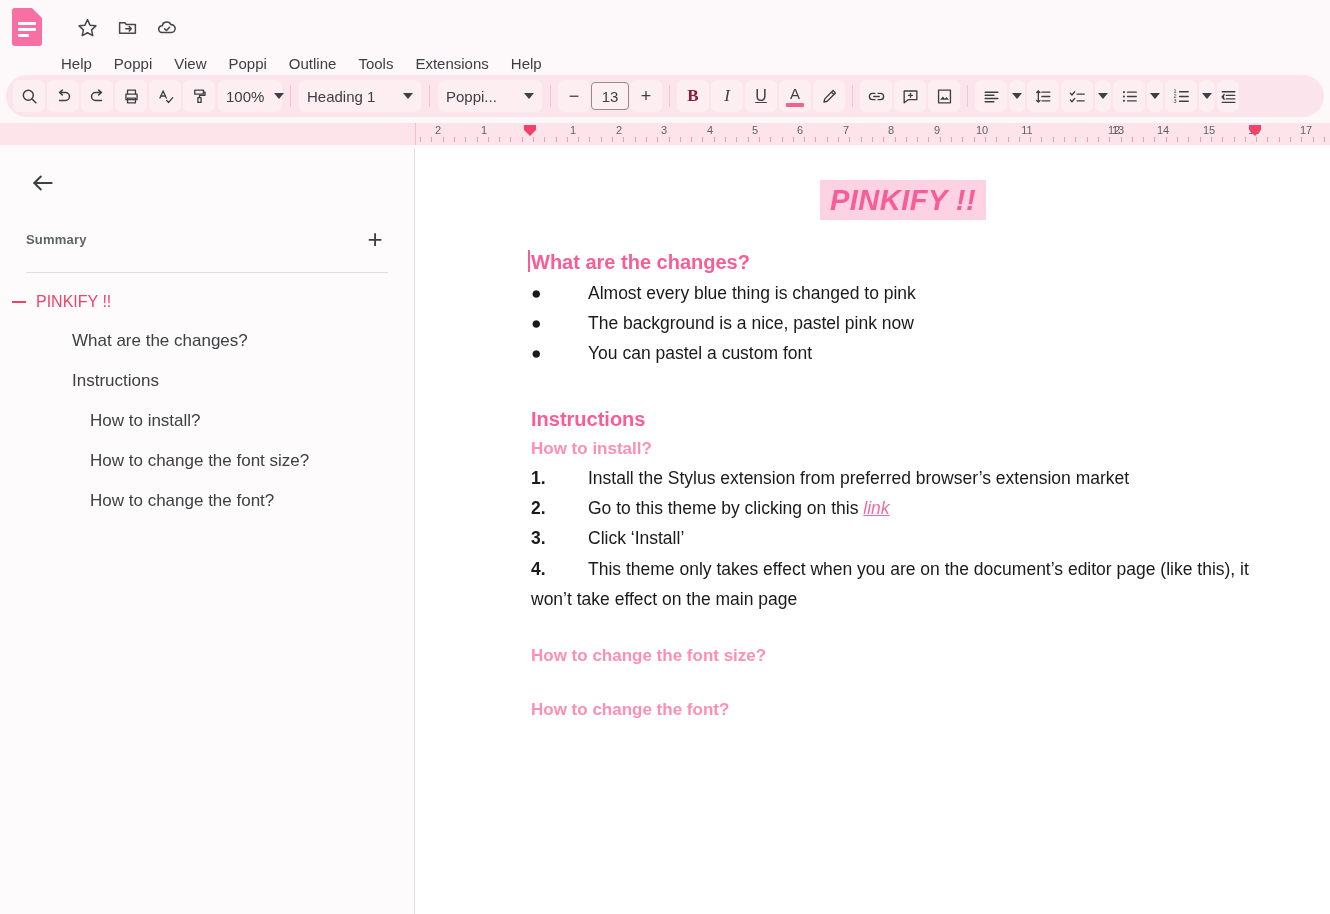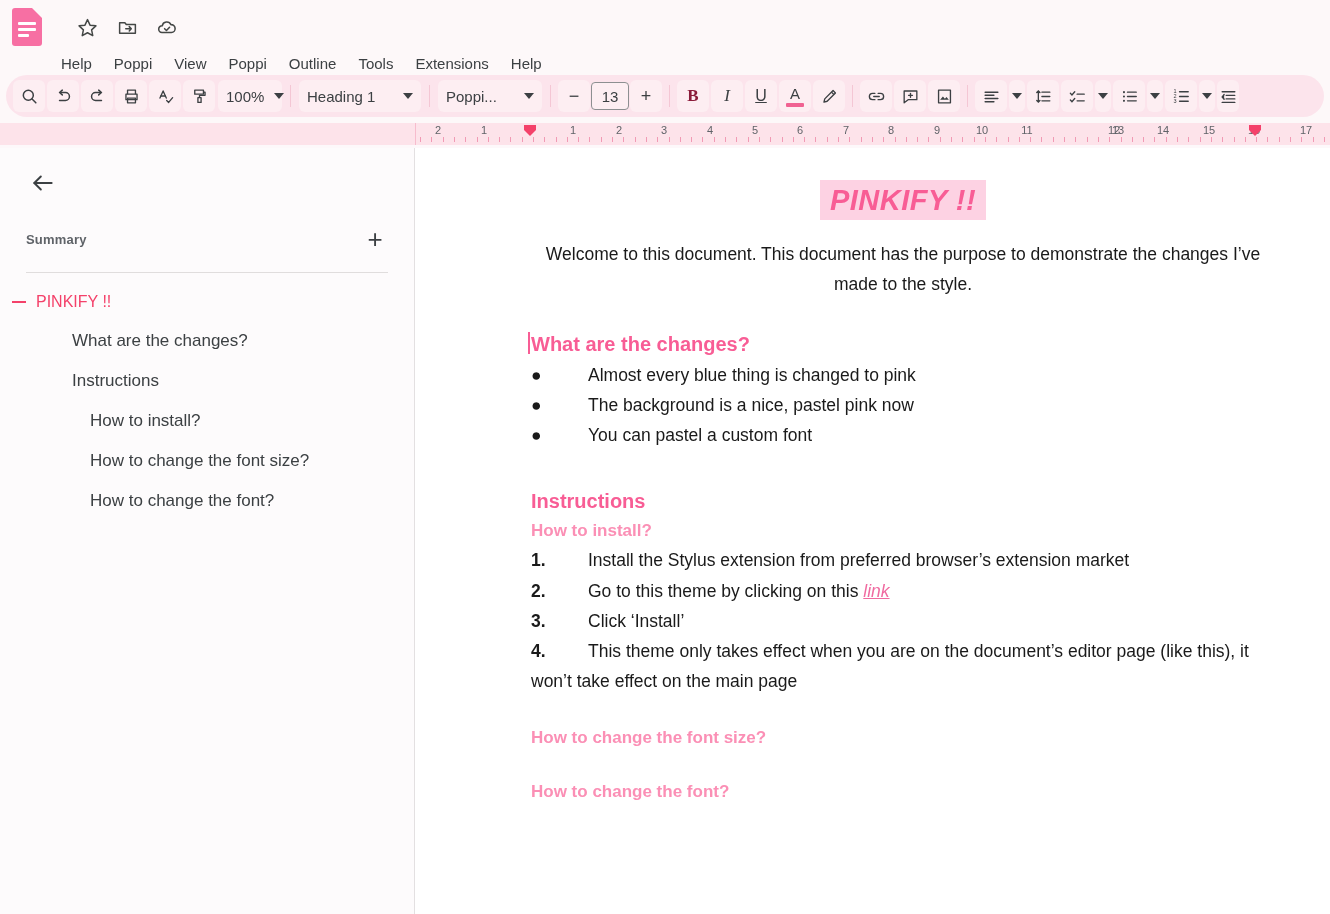--- a/index.html
+++ b/index.html
@@ -444,21 +444,20 @@
       </div>
     </div>
 
     <div class="docarea">
       <div class="page">
 
         <div class="doc-h1">
           <span>PINKIFY !!</span>
         </div>
 
-        <div class="doc-p center">Welcome to this document. This document has the purpose to demonstrate the changes I’ve made to the style.</div>
 
         <div class="doc-h2">
           <span class="caret-bar"></span>
           <span>What are the changes?</span>
         </div>
 
         <div class="li">
           <div class="mark">●</div>
           <div class="body">Almost every blue thing is changed to pink</div>
         </div>

